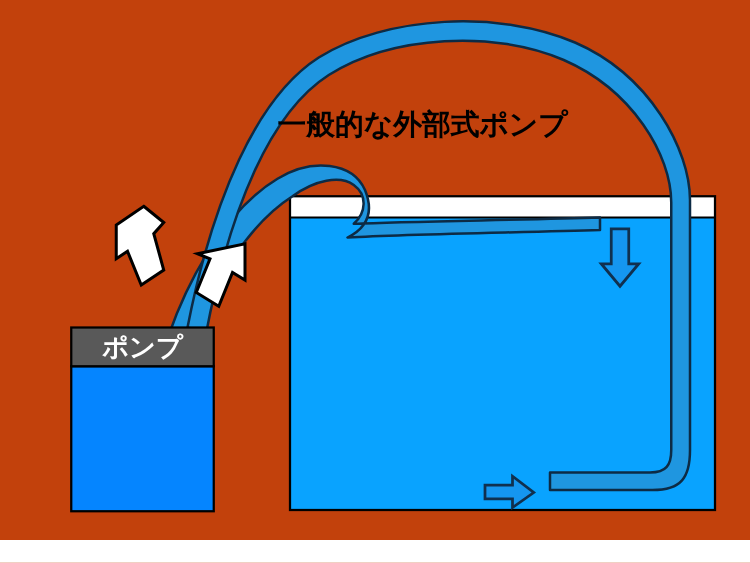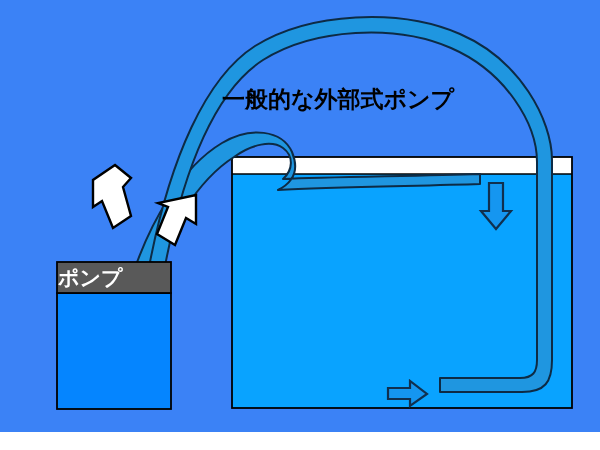--- a/index.html
+++ b/index.html
@@ -10,21 +10,21 @@
   body {
     width: 600px;
     height: 450px;
     font-family: "Liberation Sans", sans-serif;
     overflow: hidden;
   }
   #diagram-root {
     position: relative;
     width: 600px;
     height: 432px;
-    background: #3b82f6;
+    background: #c2410c;
   }
   #diagram-svg {
     position: absolute;
     left: 0;
     top: 0;
     width: 600px;
     height: 450px;
     display: block;
   }
   .label-overlay {
@@ -40,20 +40,21 @@
     letter-spacing: 0px;
     white-space: nowrap;
     font-family: "DejaVu Sans", "Liberation Sans", sans-serif;
   }
   #pump-label {
     left: 58px;
     top: 263px;
     width: 112px;
     height: 30px;
     line-height: 30px;
+    text-align: center;
     font-size: 21px;
     font-weight: 700;
     color: #ffffff;
     white-space: nowrap;
     font-family: "DejaVu Sans", "Liberation Sans", sans-serif;
   }
 </style>
 </head>
 <body>
 

